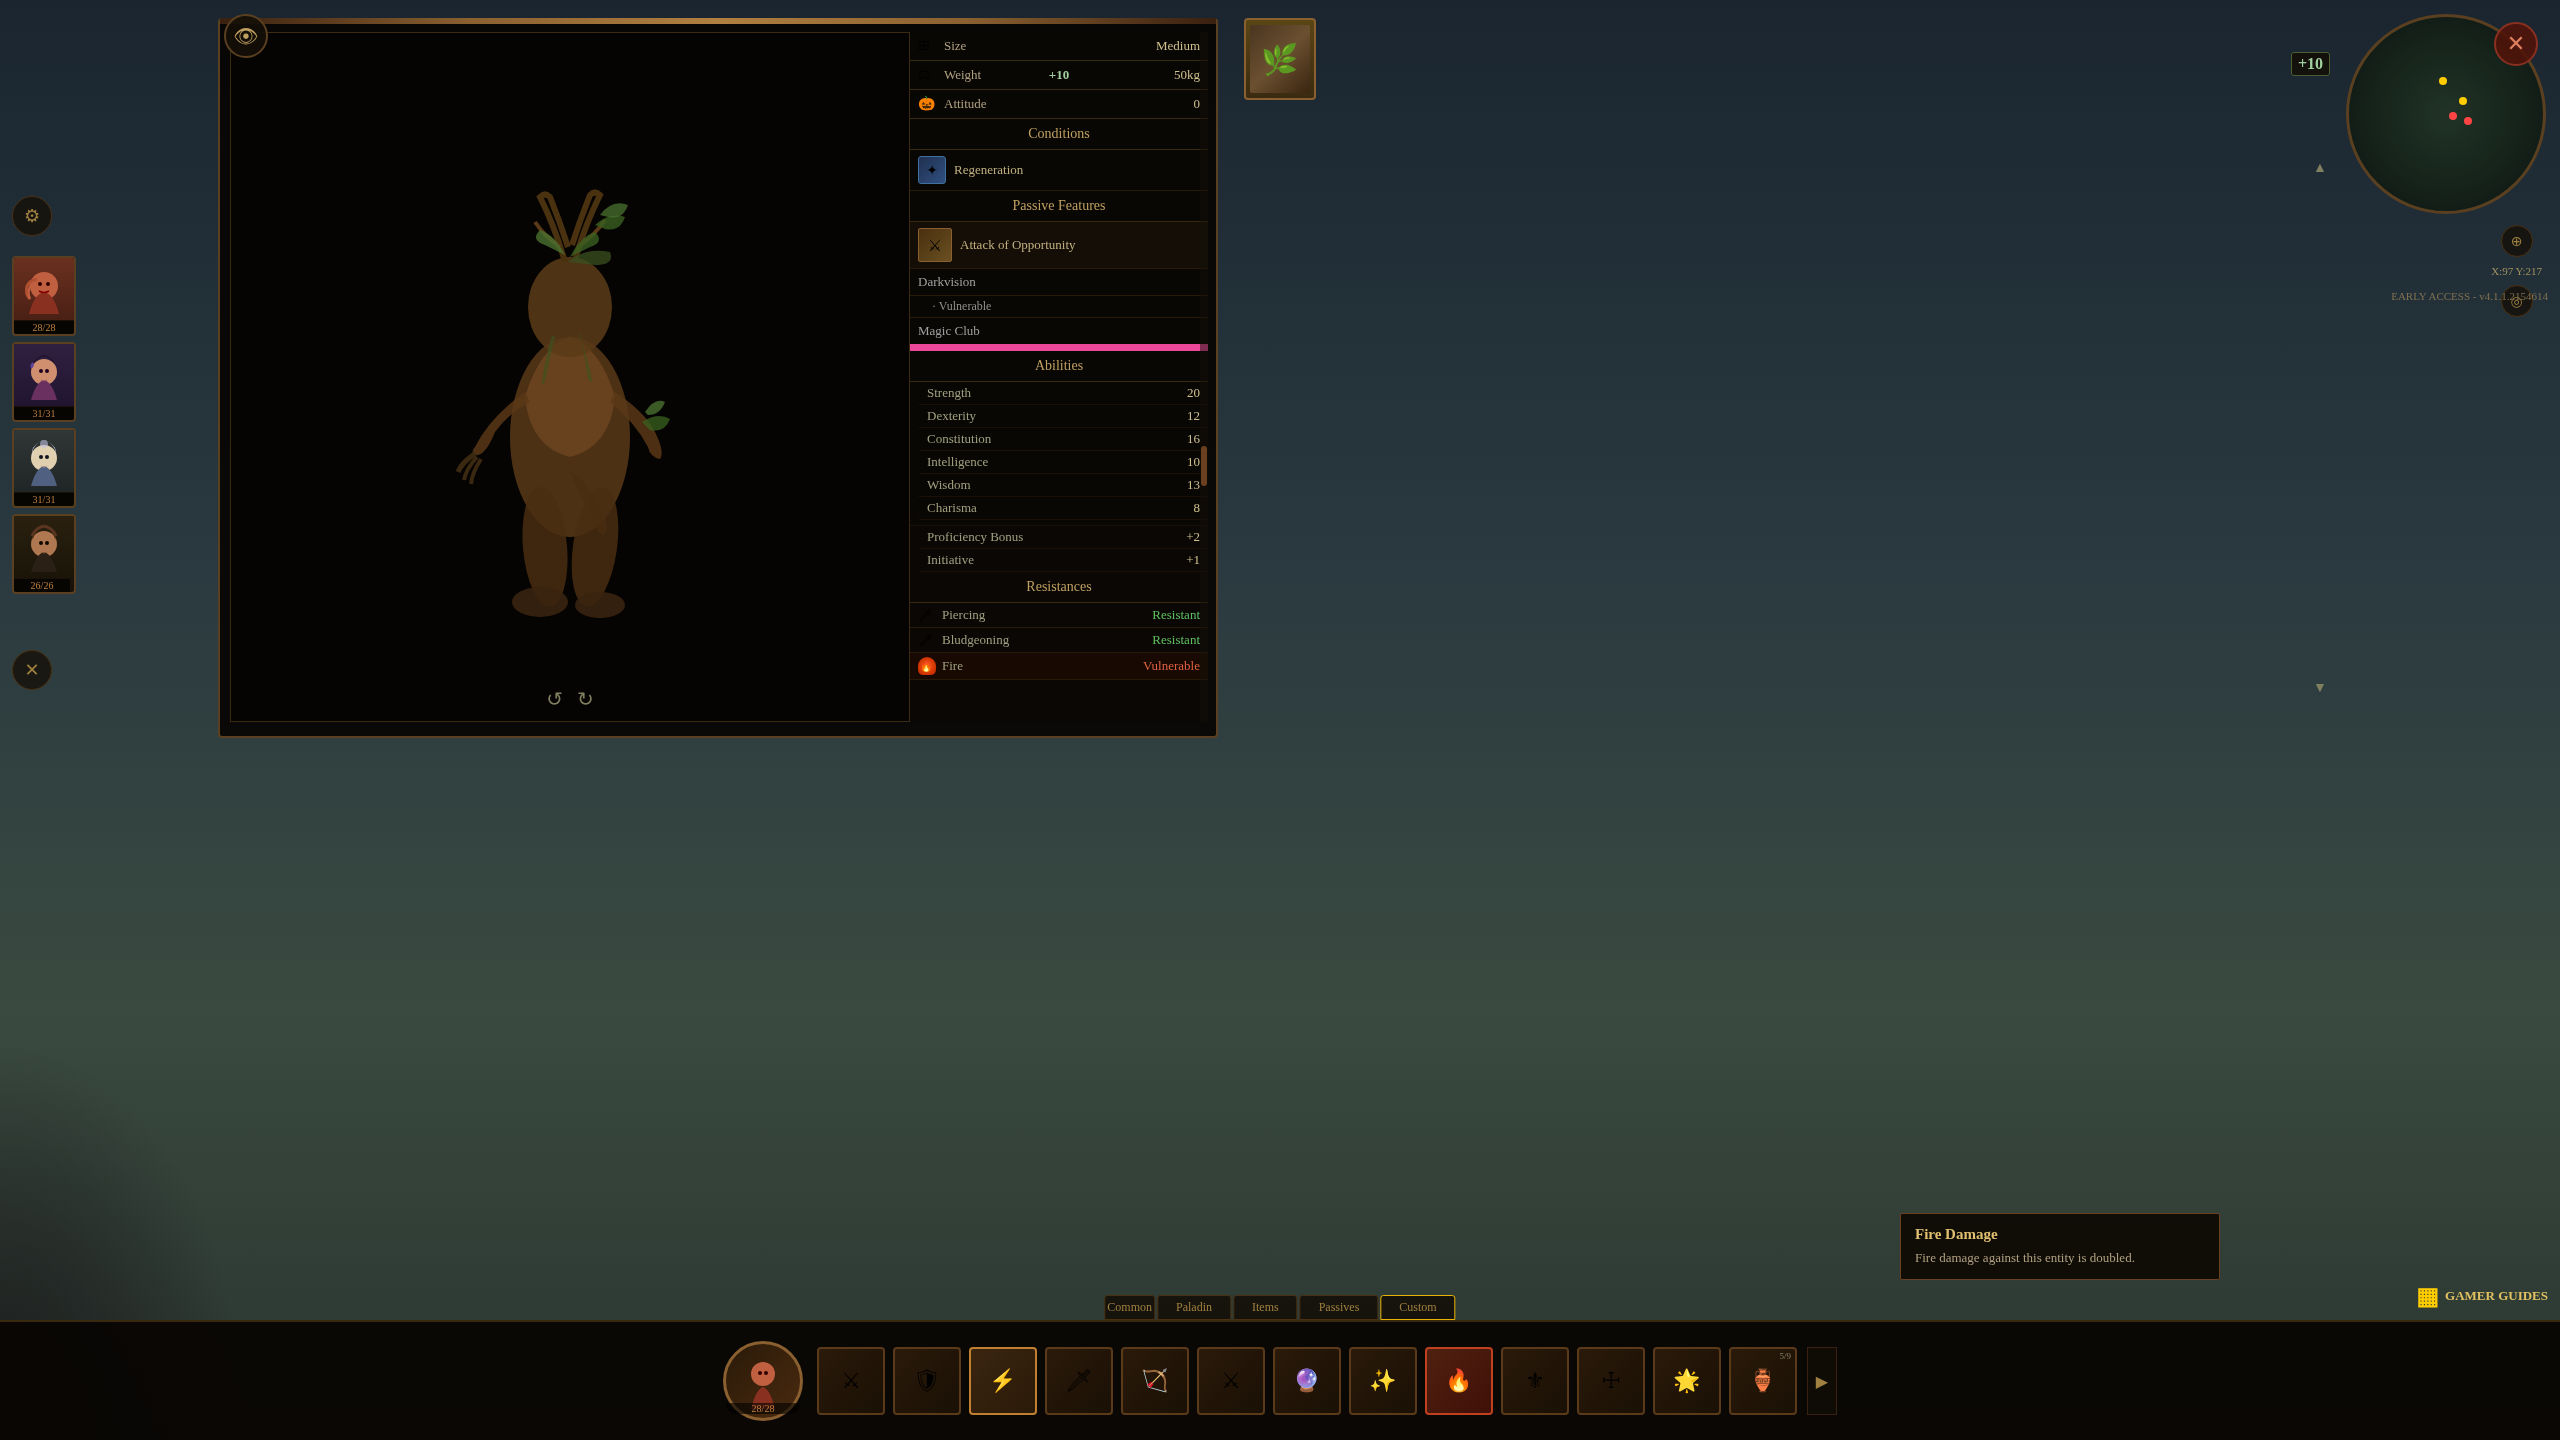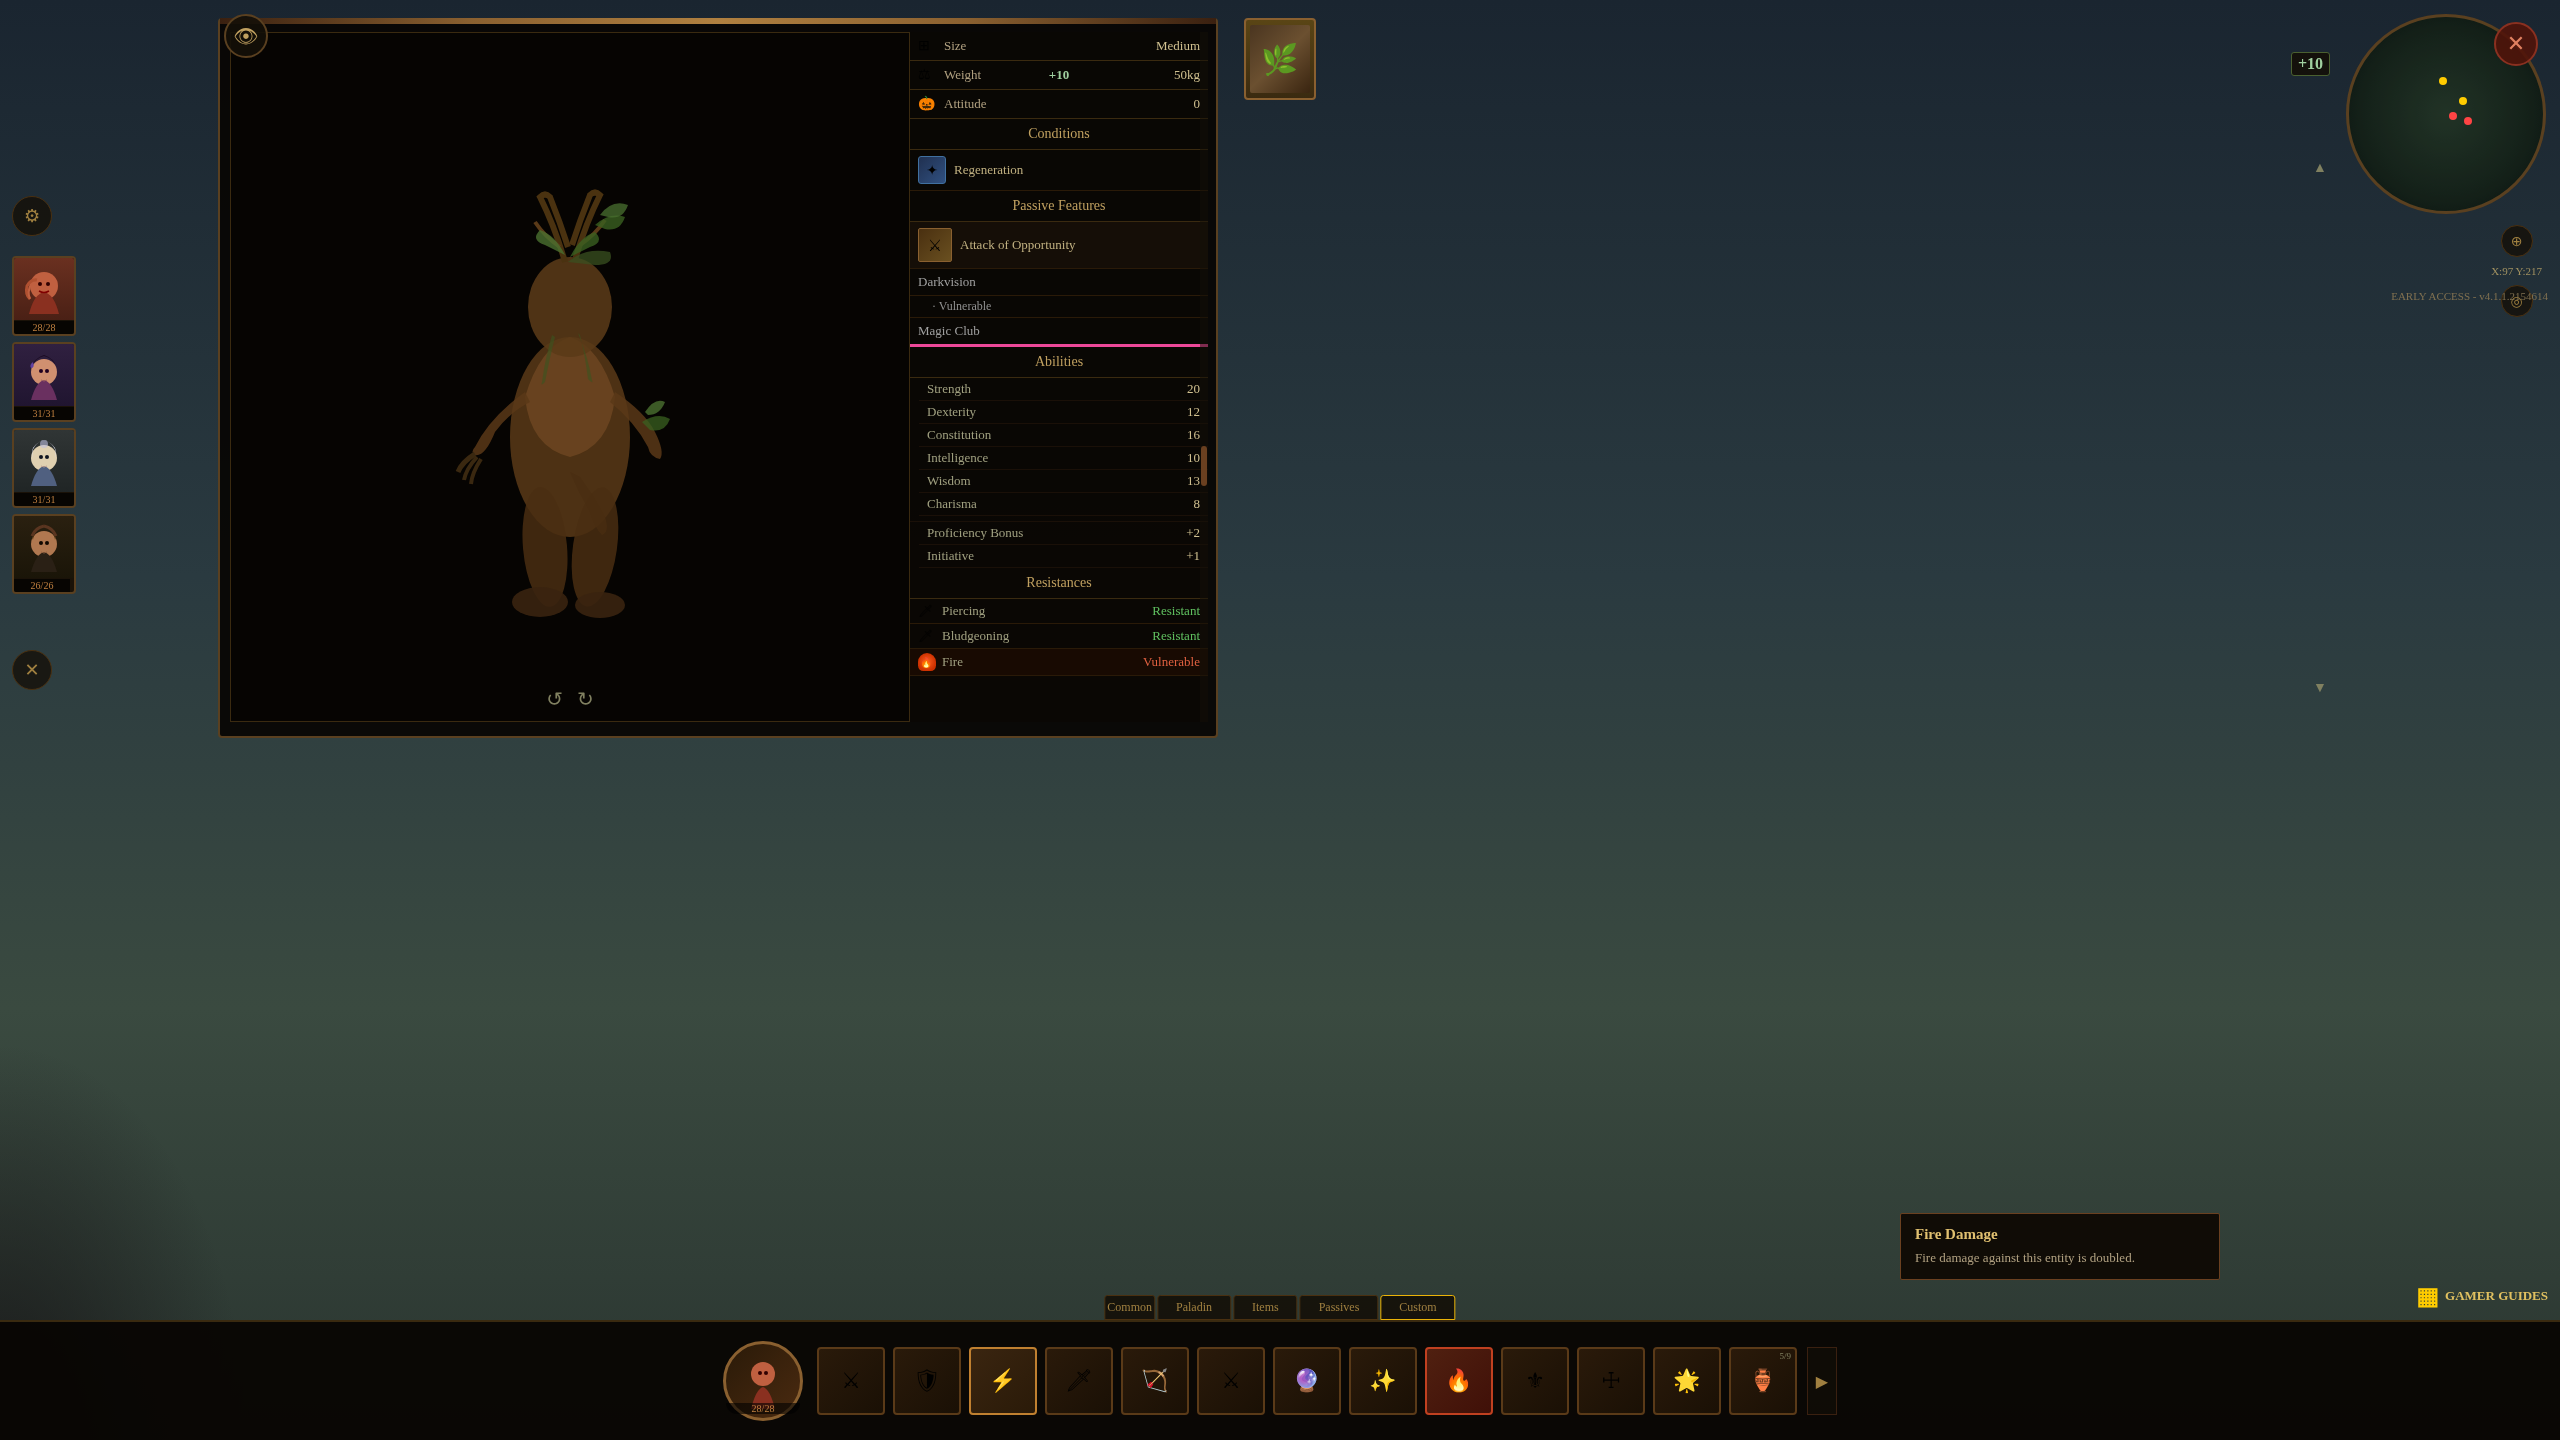--- a/index.html
+++ b/index.html
@@ -589,21 +589,21 @@
 
     <div class="passive-item" style="display:flex;align-items:center;padding:6px 8px;background:rgba(30,20,10,0.6);border-bottom:1px solid #2a1a08;">
       <div class="passive-icon" style="width:34px;height:34px;background:linear-gradient(135deg,#4a3010 0%,#6a5020 100%);border:1px solid #8a6030;border-radius:2px;display:flex;align-items:center;justify-content:center;font-size:16px;margin-right:8px;flex-shrink:0;">⚔</div>
       <span class="passive-label" style="color:#c0b080;font-size:13px;">Attack of Opportunity</span>
     </div>
 
     <div class="darkvision-row" style="padding:5px 8px;color:#a0a0a0;font-size:13px;border-bottom:1px solid #2a1a08;">Darkvision</div>
 
     <div class="darkvision-sub" style="padding:3px 8px 3px 22px;color:#909090;font-size:12px;border-bottom:1px solid #2a1a08;">· Vulnerable</div>
 
-    <div class="darkvision-row" style="padding:5px 8px;color:#a0a0a0;font-size:13px;border-bottom:3px solid #ec4899;">Magic Club</div>
+    <div class="darkvision-row" style="padding:5px 8px;color:#a0a0a0;font-size:13px;border-bottom:7px solid #ec4899;">Magic Club</div>
 
     <div class="section-title" style="text-align:center;color:#c0a060;font-size:14px;padding:7px 4px;border-bottom:1px solid #3a2a10;">Abilities</div>
 
     <div class="ability-row" style="display:flex;padding:3px 8px;border-bottom:1px solid #1a1008;">
       <span class="ability-name" style="flex:1;color:#a0a080;font-size:13px;">Strength</span>
       <span class="ability-val" style="color:#d0c090;font-size:13px;">20</span>
     </div>
     <div class="ability-row" style="display:flex;padding:3px 8px;border-bottom:1px solid #1a1008;">
       <span class="ability-name" style="flex:1;color:#a0a080;font-size:13px;">Dexterity</span>
       <span class="ability-val" style="color:#d0c090;font-size:13px;">12</span>

